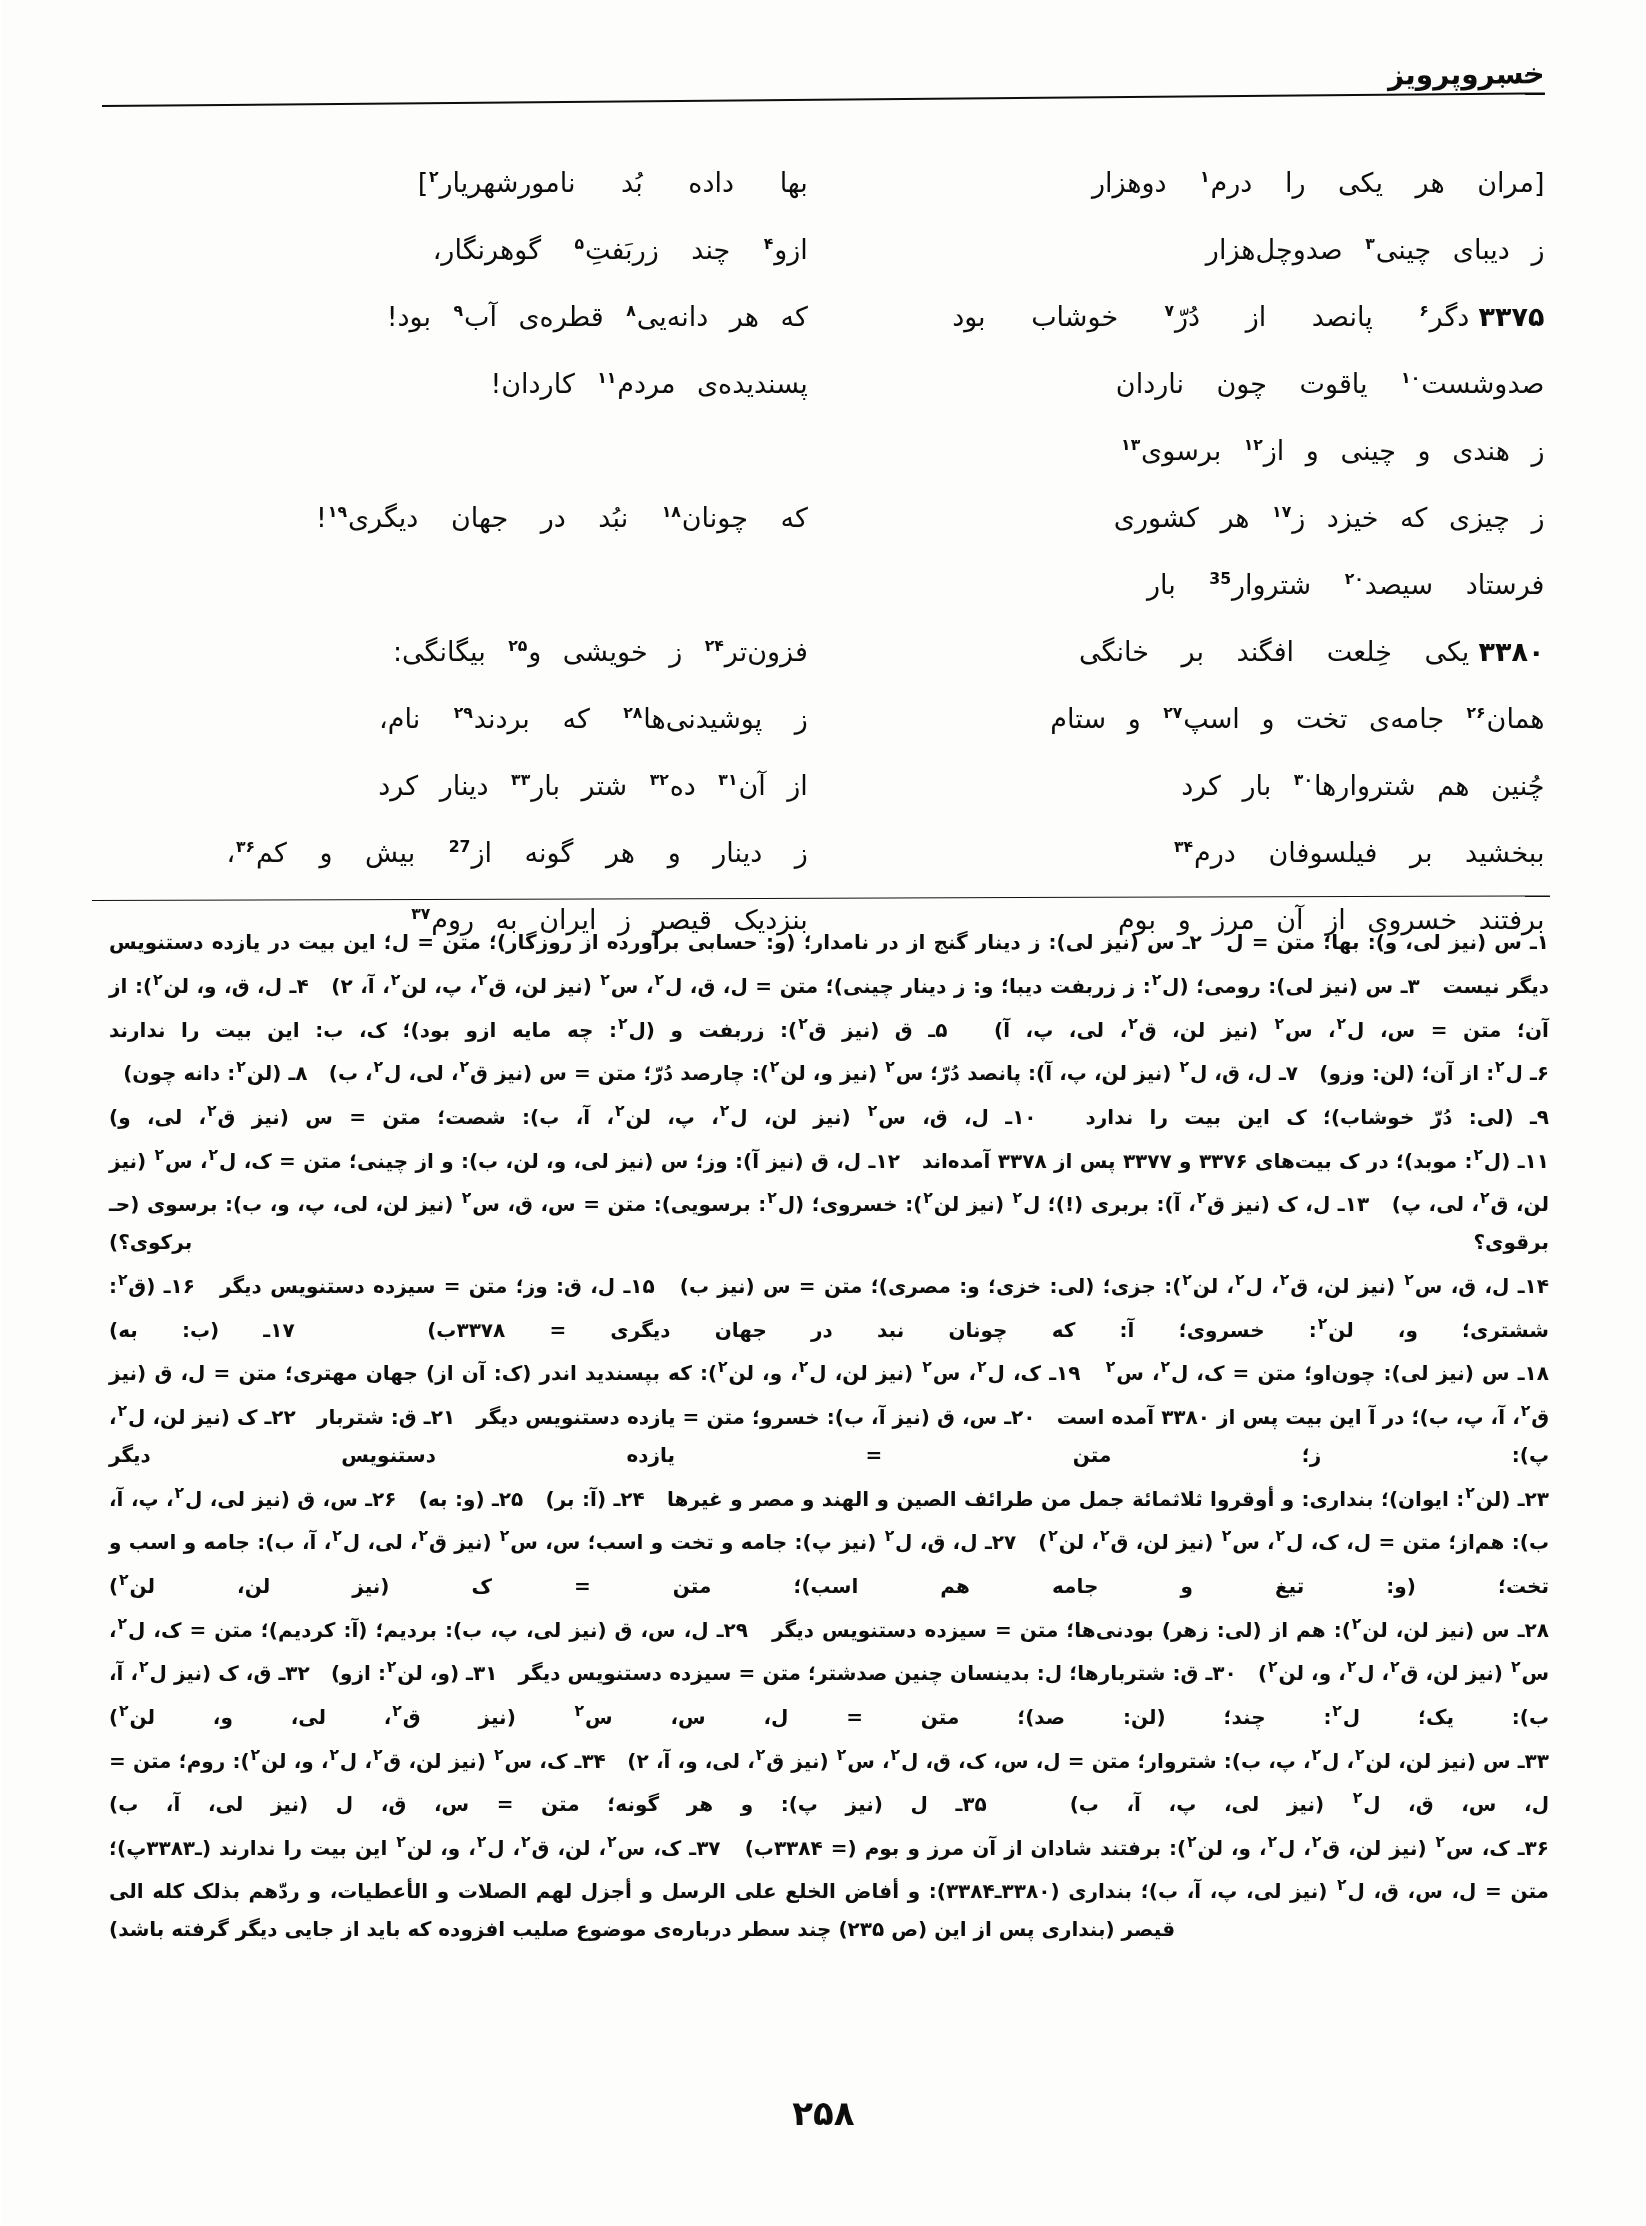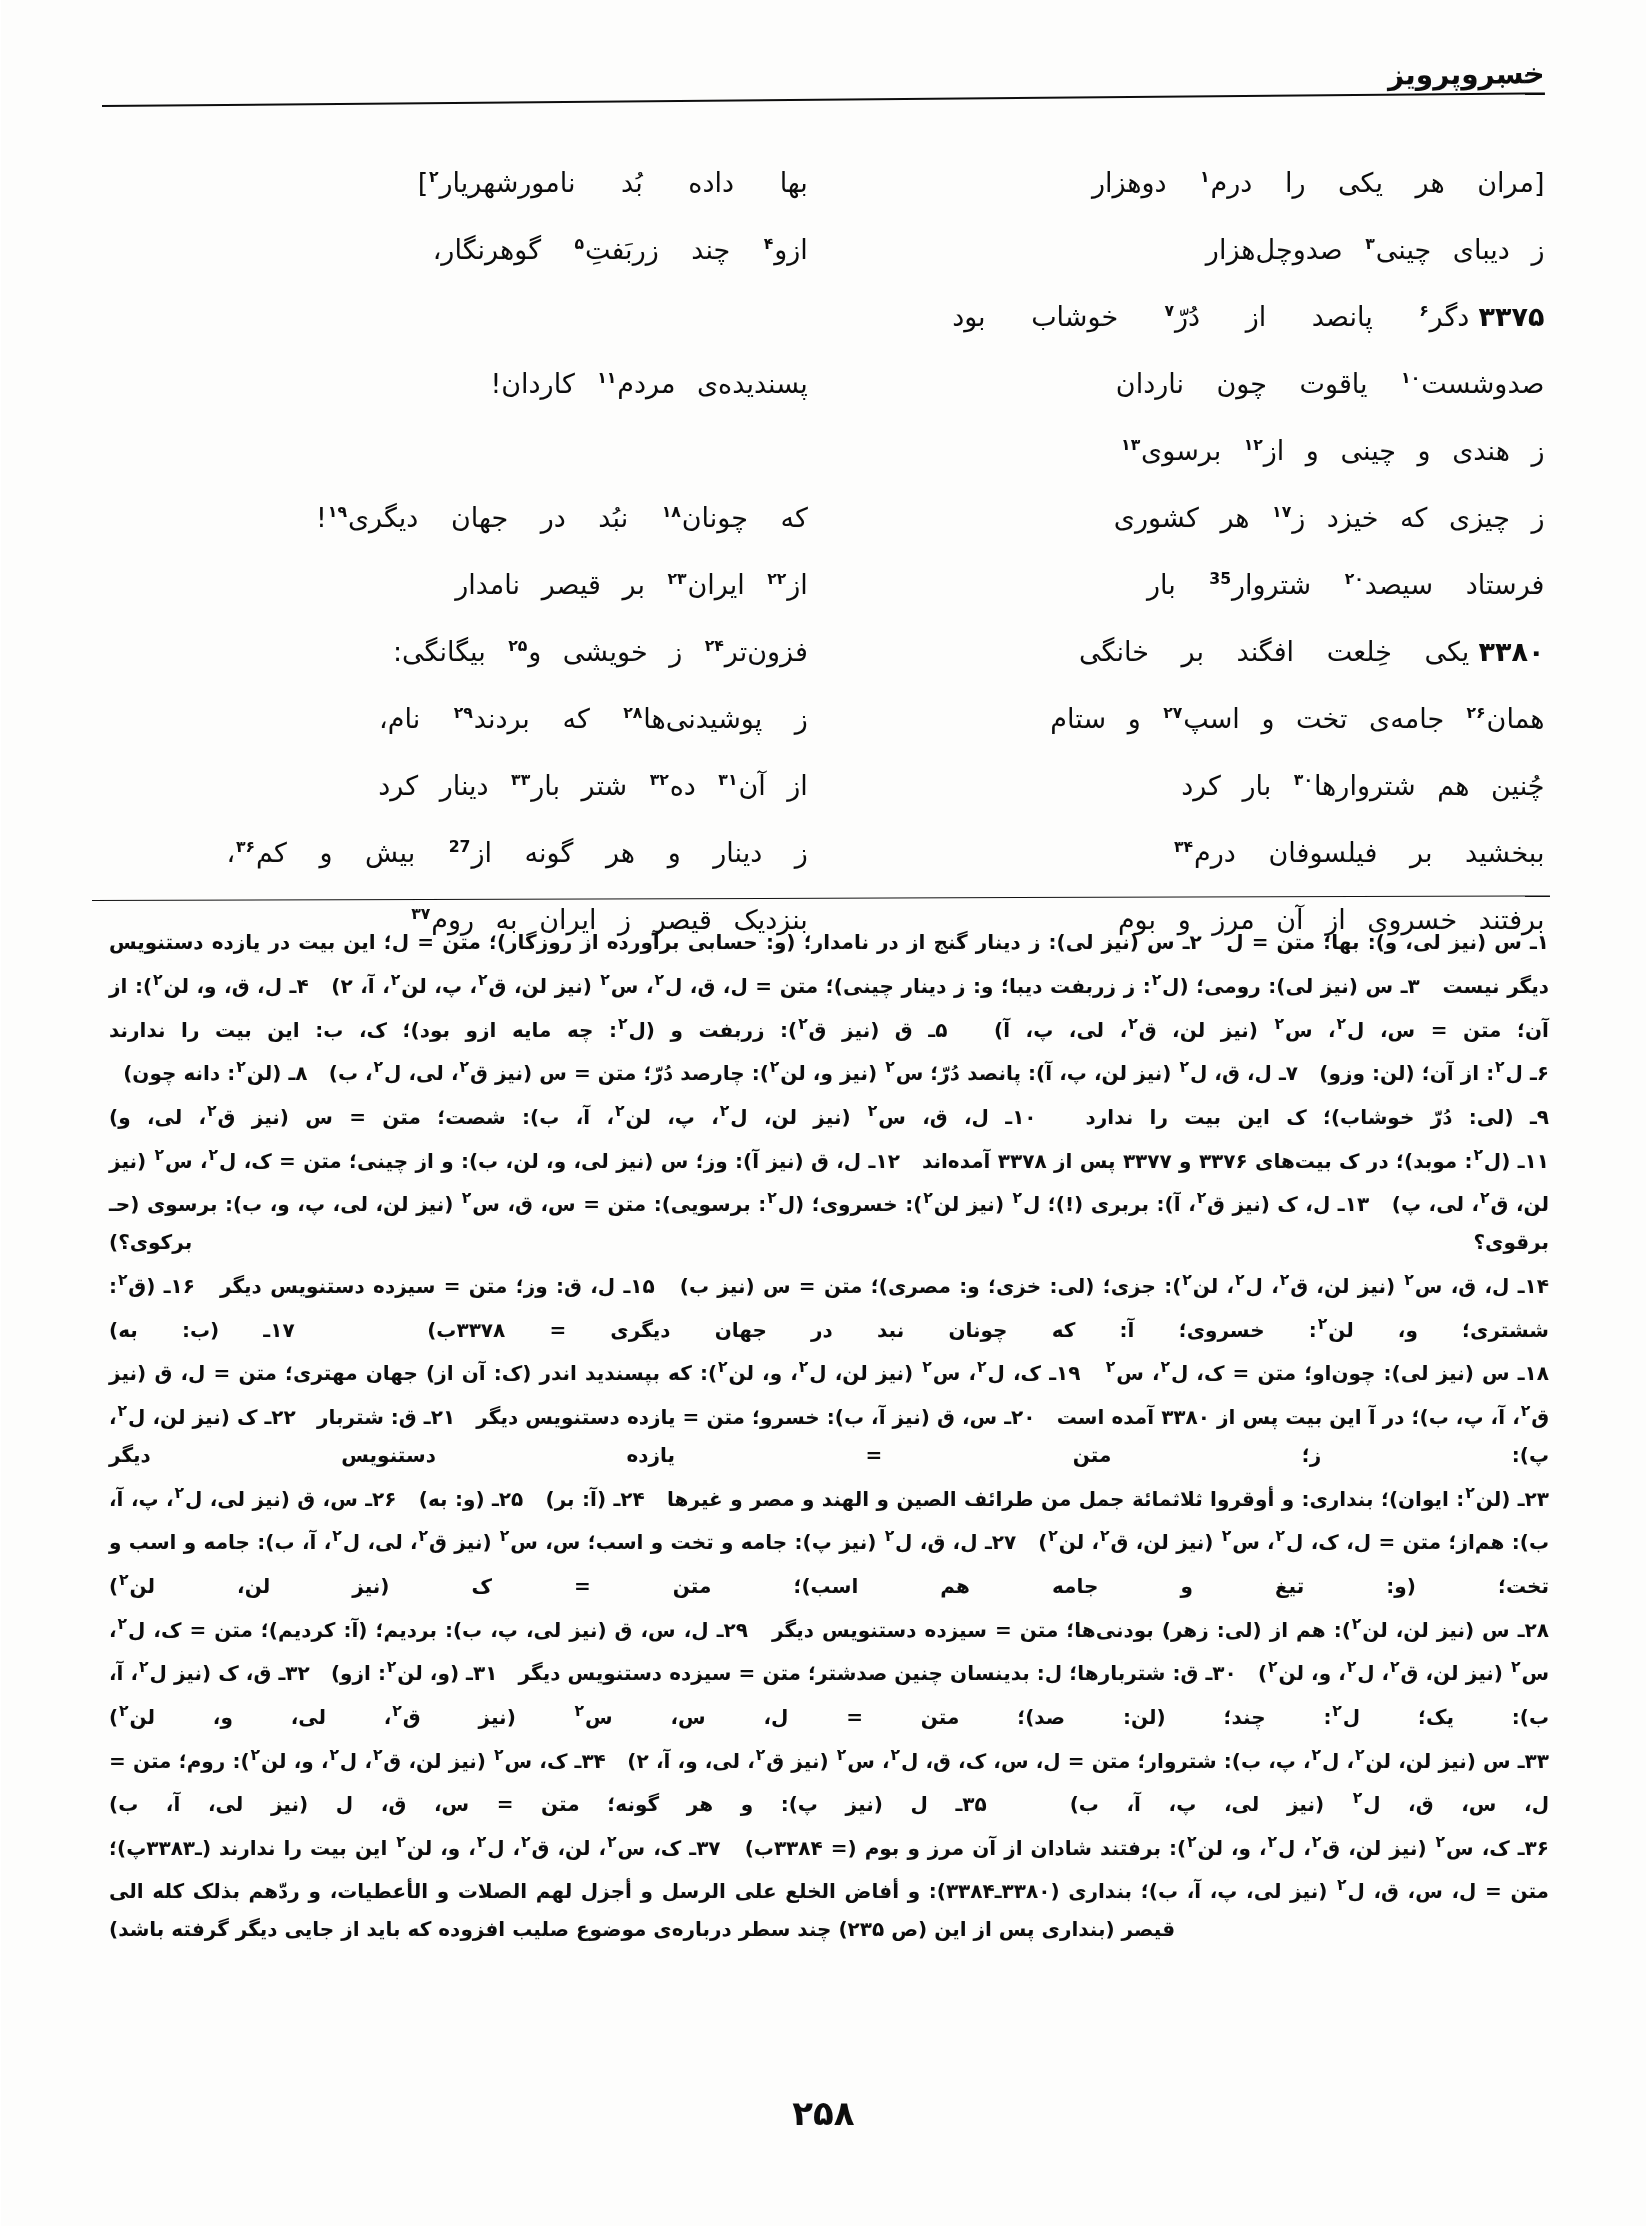--- a/index.html
+++ b/index.html
@@ -180,35 +180,35 @@
       <div class="couplet">
         <div class="hemi hemi-right"><span class="words stretch-wide">[مران هر یکی را درم<sup class="fn">۱</sup> دوهزار</span></div>
         <div class="hemi hemi-left"><span class="words stretch-xwide">بها داده بُد نامورشهریار<sup class="fn">۲</sup>]</span></div>
       </div>
       <div class="couplet">
         <div class="hemi hemi-right"><span class="words stretch">ز دیبای چینی<sup class="fn">۳</sup> صدوچل‌هزار</span></div>
         <div class="hemi hemi-left"><span class="words stretch-wide">ازو<sup class="fn">۴</sup> چند زربَفتِ<sup class="fn">۵</sup> گوهرنگار،</span></div>
       </div>
       <div class="couplet">
         <div class="hemi hemi-right"><span class="linenum">۳۳۷۵</span><span class="words stretch-xwide">دگر<sup class="fn">۶</sup> پانصد از دُرّ<sup class="fn">۷</sup> خوشاب بود</span></div>
+        <div class="hemi hemi-left"><span class="words stretch">که هر دانه‌یی<sup class="fn">۸</sup> قطره‌ی آب<sup class="fn">۹</sup> بود!</span></div>
       </div>
       <div class="couplet">
         <div class="hemi hemi-right"><span class="words stretch-wide">صدوشست<sup class="fn">۱۰</sup> یاقوت چون ناردان</span></div>
         <div class="hemi hemi-left"><span class="words stretch">پسندیده‌ی مردم<sup class="fn">۱۱</sup> کاردان!</span></div>
       </div>
       <div class="couplet">
         <div class="hemi hemi-right"><span class="words stretch">ز هندی و چینی و از<sup class="fn">۱۲</sup> برسوی<sup class="fn">۱۳</sup></span></div>
       </div>
       <div class="couplet">
         <div class="hemi hemi-right"><span class="words stretch">ز چیزی که خیزد ز<sup class="fn">۱۷</sup> هر کشوری</span></div>
         <div class="hemi hemi-left"><span class="words stretch-wide">که چونان<sup class="fn">۱۸</sup> نبُد در جهان دیگری<sup class="fn">۱۹</sup>!</span></div>
       </div>
       <div class="couplet">
         <div class="hemi hemi-right"><span class="words stretch-wide">فرستاد سیصد<sup class="fn">۲۰</sup> شتروار<sup class="fn">35</sup> بار</span></div>
-        <div class="hemi hemi-left"><span class="words stretch">از<sup class="fn">۲۲</sup> ایران<sup class="fn">۲۳</sup> بر قیصر نامدار</span></div>
       </div>
       <div class="couplet">
         <div class="hemi hemi-right"><span class="linenum">۳۳۸۰</span><span class="words stretch-wide">یکی خِلعت افگند بر خانگی</span></div>
         <div class="hemi hemi-left"><span class="words stretch">فزون‌تر<sup class="fn">۲۴</sup> ز خویشی و<sup class="fn">۲۵</sup> بیگانگی:</span></div>
       </div>
       <div class="couplet">
         <div class="hemi hemi-right"><span class="words stretch">همان<sup class="fn">۲۶</sup> جامه‌ی تخت و اسپ<sup class="fn">۲۷</sup> و ستام</span></div>
         <div class="hemi hemi-left"><span class="words stretch-wide">ز پوشیدنی‌ها<sup class="fn">۲۸</sup> که بردند<sup class="fn">۲۹</sup> نام،</span></div>
       </div>
       <div class="couplet">

